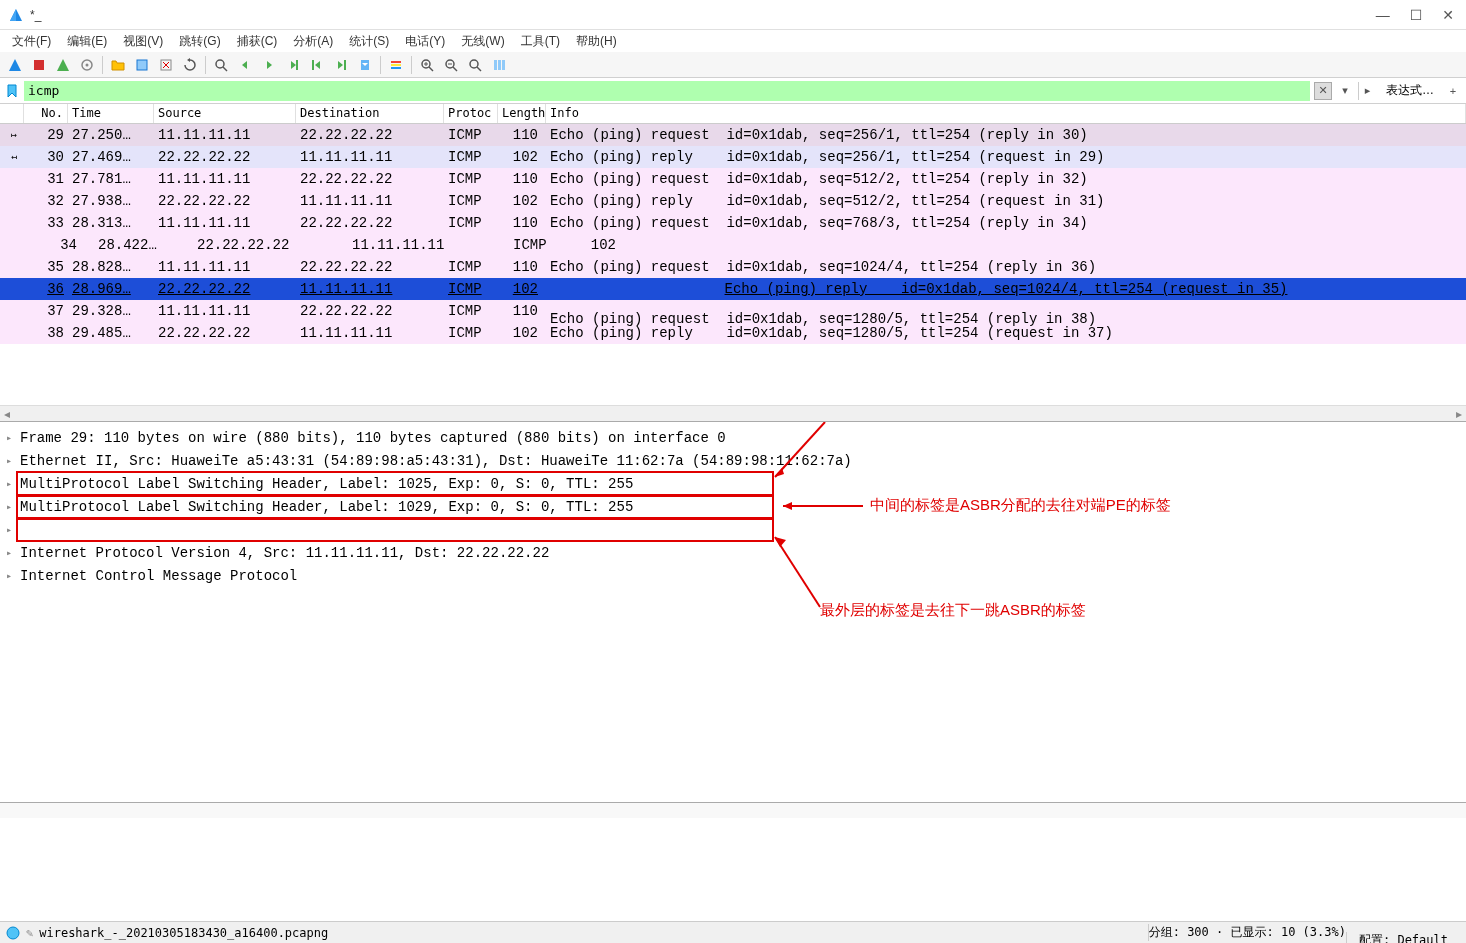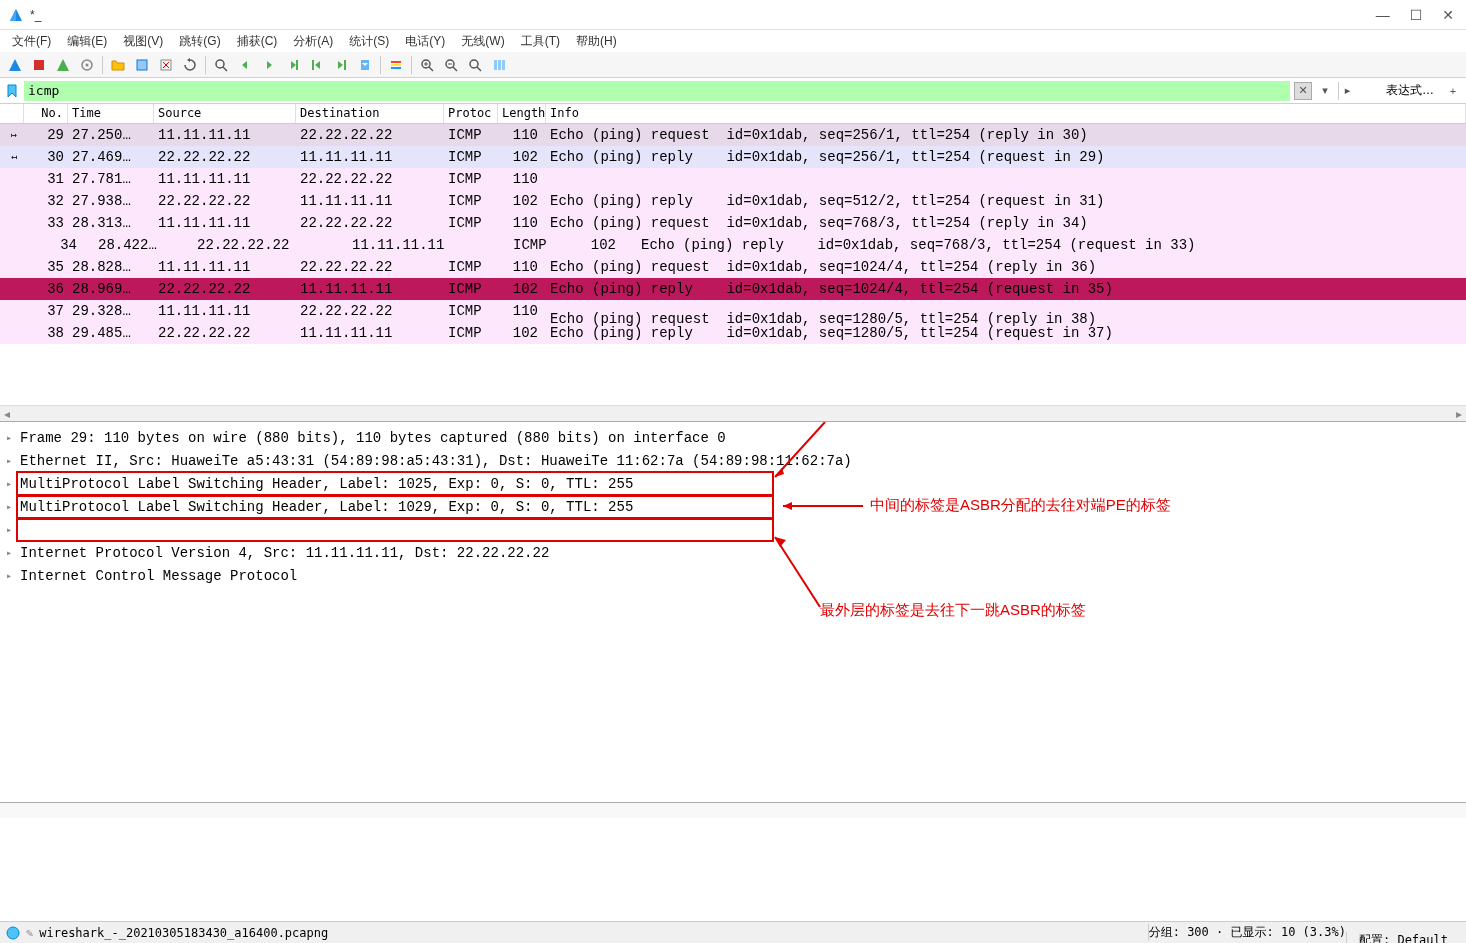--- a/index.html
+++ b/index.html
@@ -11,21 +11,21 @@
 .winbtns span { cursor: pointer; }
 .menubar { display: flex; height: 22px; align-items: center; padding: 0 4px; background: #fff; font-size: 12px; color: #333; }
 .menubar span { padding: 2px 8px; cursor: pointer; }
 .toolbar { display: flex; height: 26px; align-items: center; padding: 0 4px; gap: 2px; border-bottom: 1px solid #d0d0d0; background: #f6f6f6; }
 .toolbar .tbtn { width: 22px; height: 22px; display: flex; align-items: center; justify-content: center; cursor: pointer; border-radius: 2px; }
 .toolbar .sep { width: 1px; height: 18px; background: #ccc; margin: 0 2px; }
 .filterbar { display: flex; height: 26px; align-items: center; padding: 2px 4px; background: #fff; border-bottom: 1px solid #d0d0d0; gap: 4px; }
 .filterbar .bookmark { width: 16px; height: 16px; display:flex; align-items:center; justify-content:center; }
 .filterbar input { flex: 1; height: 20px; border: none; padding: 0 4px; font-family: "Consolas", monospace; font-size: 13px; background: #afffaf; outline: none; }
 .filterbar .fbtn { width: 18px; height: 18px; display:flex; align-items:center; justify-content:center; cursor:pointer; font-size:11px; color:#555; }
-.filterbar .expr { padding: 0 6px; cursor:pointer;margin-left:20px; }
+.filterbar .expr { padding: 0 6px; cursor:pointer; }
 .packet-list { height: 318px; overflow: hidden; position: relative; border-bottom: 1px solid #aaa; }
 .plist-header { display: flex; height: 20px; background: #fff; border-bottom: 1px solid #ccc; font-size: 12px; font-family: "SimSun","Consolas",monospace; }
 .plist-header div { padding: 2px 4px; border-right: 1px solid #e0e0e0; overflow: hidden; white-space: nowrap; }
 .plist-body { font-family: "Consolas","Courier New",monospace; font-size: 14px; }
 .prow { display: flex; height: 22px; align-items: center; padding-left: 4px; }
 .prow .marker { width: 20px; display:flex; align-items:center; justify-content:center; font-size: 10px; }
 .prow > div { padding: 0 4px; overflow: hidden; white-space: nowrap; }
 .col-no { width: 44px; text-align: right; }
 .col-time { width: 86px; }
 .col-src { width: 142px; }
@@ -252,20 +252,21 @@
     <div class="col-info" style="white-space:pre;">Echo (ping) reply    id=0x1dab, seq=256/1, ttl=254 (request in 29)</div>
       </div>
       <div class="prow" style="background: rgb(252, 231, 252);">
         <div class="marker"></div>
     <div class="col-no">31</div>
     <div class="col-time">27.781…</div>
     <div class="col-src">11.11.11.11</div>
     <div class="col-dst">22.22.22.22</div>
     <div class="col-proto">ICMP</div>
     <div class="col-len">110</div>
+    <div class="col-info" style="white-space:pre;">Echo (ping) request  id=0x1dab, seq=512/2, ttl=254 (reply in 32)</div>
       </div>
       <div class="prow" style="background: rgb(252, 231, 252);">
         <div class="marker"></div>
     <div class="col-no">32</div>
     <div class="col-time">27.938…</div>
     <div class="col-src">22.22.22.22</div>
     <div class="col-dst">11.11.11.11</div>
     <div class="col-proto">ICMP</div>
     <div class="col-len">102</div>
     <div class="col-info" style="white-space:pre;">Echo (ping) reply    id=0x1dab, seq=512/2, ttl=254 (request in 31)</div>
@@ -281,41 +282,40 @@
     <div class="col-info" style="white-space:pre;">Echo (ping) request  id=0x1dab, seq=768/3, ttl=254 (reply in 34)</div>
       </div>
       <div class="prow" style="background: rgb(252, 231, 252); gap: 13px;">
         <div class="marker"></div>
     <div class="col-no">34</div>
     <div class="col-time">28.422…</div>
     <div class="col-src">22.22.22.22</div>
     <div class="col-dst">11.11.11.11</div>
     <div class="col-proto">ICMP</div>
     <div class="col-len">102</div>
-    <div class="col-info" style="white-space:pre;">Echo (ping) reply    id=0x1dab, seq=768/3, ttl=254 (request in 33)</div>
       </div>
       <div class="prow" style="background: rgb(252, 231, 252);">
         <div class="marker"></div>
     <div class="col-no">35</div>
     <div class="col-time">28.828…</div>
     <div class="col-src">11.11.11.11</div>
     <div class="col-dst">22.22.22.22</div>
     <div class="col-proto">ICMP</div>
     <div class="col-len">110</div>
     <div class="col-info" style="white-space:pre;">Echo (ping) request  id=0x1dab, seq=1024/4, ttl=254 (reply in 36)</div>
       </div>
-      <div class="prow" style="background: #be185d;">
+      <div class="prow" style="background: #1d4ed8; text-decoration: underline;">
         <div class="marker"></div>
     <div class="col-no">36</div>
     <div class="col-time">28.969…</div>
     <div class="col-src">22.22.22.22</div>
     <div class="col-dst">11.11.11.11</div>
     <div class="col-proto">ICMP</div>
     <div class="col-len">102</div>
-    <div class="col-info" style="white-space:pre;">Echo (ping) reply    id=0x1dab, seq=1024/4, ttl=254 (request in 35)</div>
+    <div class="col-info" style="white-space:pre;text-align:center;">Echo (ping) reply    id=0x1dab, seq=1024/4, ttl=254 (request in 35)</div>
       </div>
       <div class="prow" style="background: rgb(252, 231, 252);">
         <div class="marker"></div>
     <div class="col-no">37</div>
     <div class="col-time">29.328…</div>
     <div class="col-src">11.11.11.11</div>
     <div class="col-dst">22.22.22.22</div>
     <div class="col-proto">ICMP</div>
     <div class="col-len">110</div>
     <div class="col-info" style="white-space:pre;margin-top:16px;">Echo (ping) request  id=0x1dab, seq=1280/5, ttl=254 (reply in 38)</div>

